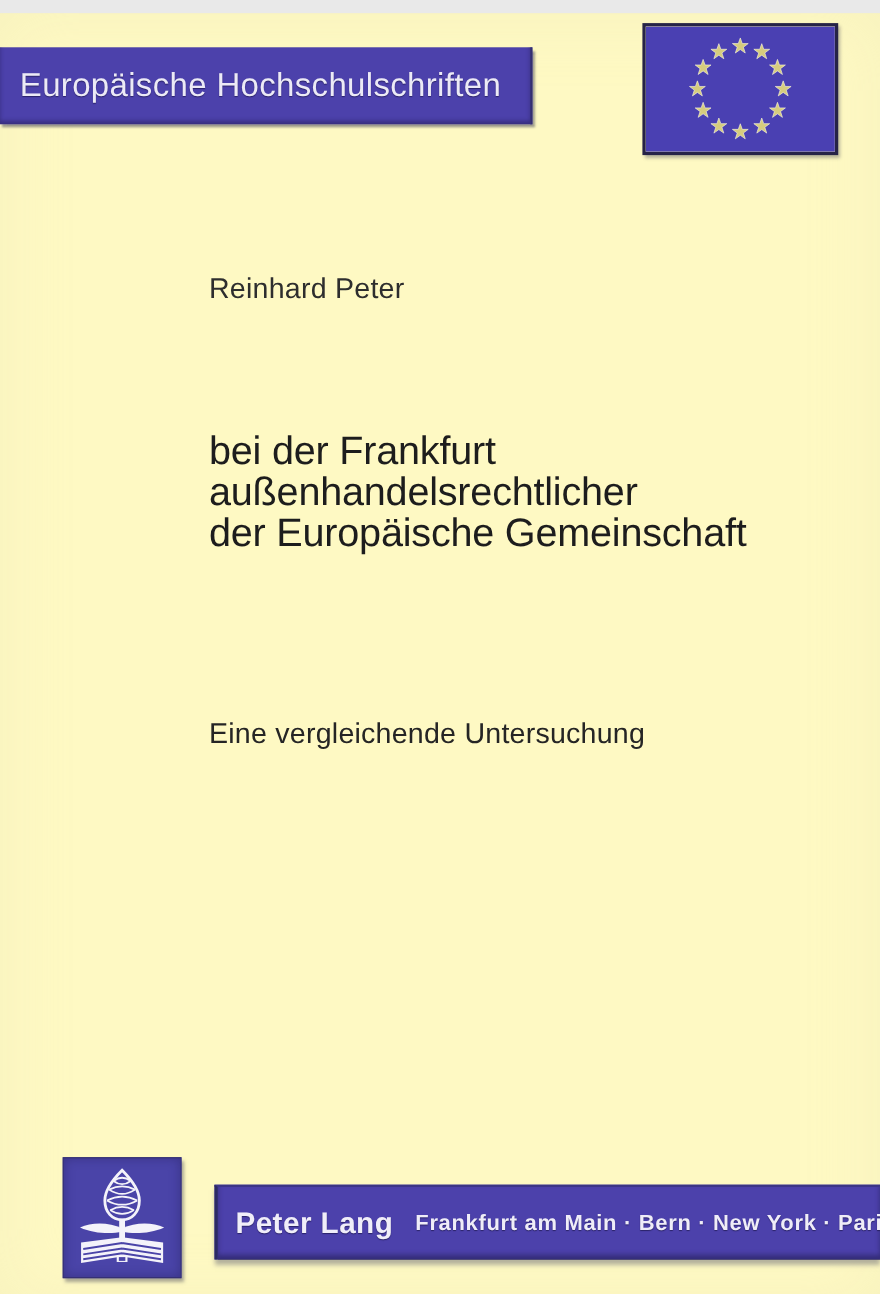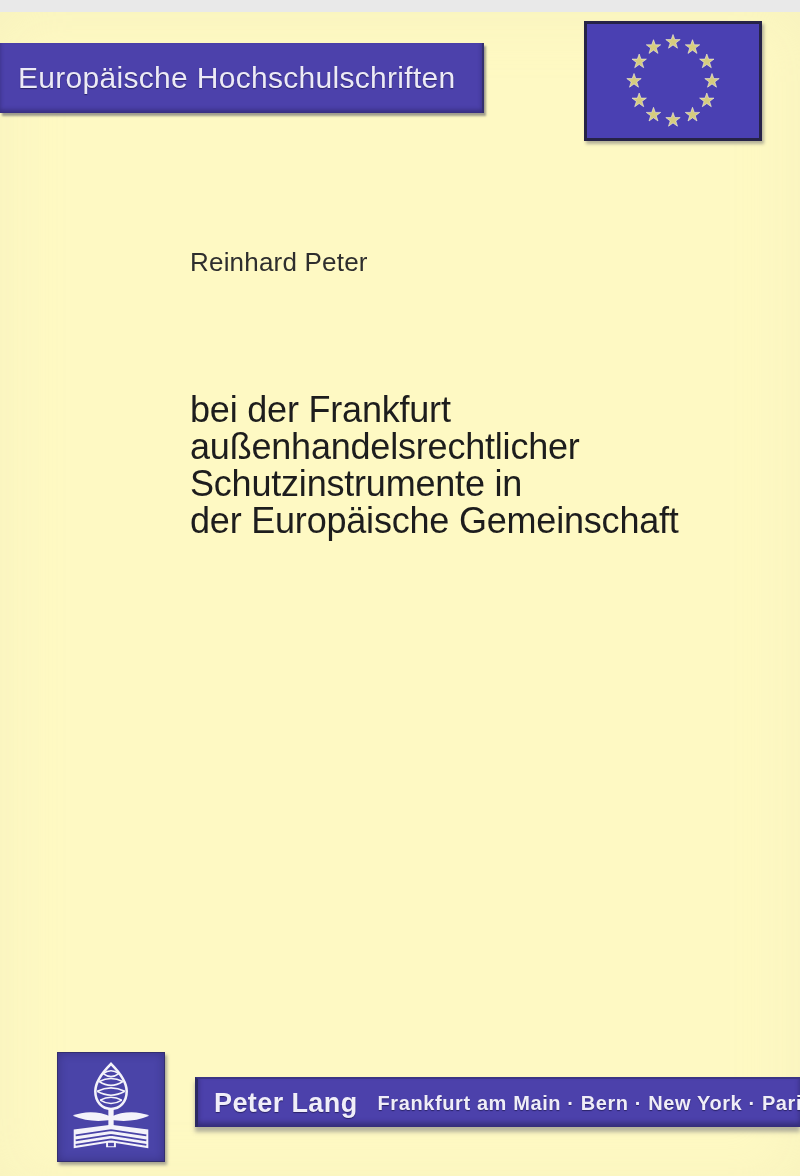--- a/index.html
+++ b/index.html
@@ -67,21 +67,21 @@
     width:108px;height:110px;
     background:#4a44a8;
     border:1px solid #332f6e;
     box-sizing:border-box;
     box-shadow:2px 3px 3px rgba(90,90,100,0.5), inset 0 0 10px rgba(25,20,65,0.35);
   }
   .logo-box svg{display:block;width:100%;height:100%;}
   
   .publisher-banner{
     position:absolute;left:195px;top:1065px;
-    width:605px;height:50px;
+    width:605px;height:68px;
     background:#4c41ab;
     border-left:3px solid #2c2a63;
     border-top:2px solid #3b3585;
     box-sizing:border-box;
     box-shadow:0 5px 4px rgba(110,110,120,0.5), inset 0 -4px 5px rgba(28,24,70,0.5);
     display:flex;align-items:center;
     overflow:hidden;
   }
   .publisher-name{
     color:#f0eef9;
@@ -132,24 +132,24 @@
         <use href="#star" x="66.5" y="23.2"></use>
       </g>
     </svg>
   </div>
 
   <div class="author">Reinhard Peter</div>
 
   <div class="title">
     <div>bei der Frankfurt</div>
     <div>außenhandelsrechtlicher</div>
-    <div>Schutzinstrumente in</div>
     <div>der Europäische Gemeinschaft</div>
   </div>
 
+  <div class="subtitle">Eine vergleichende Untersuchung</div>
 
   <div class="logo-box">
     <svg viewBox="0 0 108 110">
 
       <path d="M54 11 C64 21 70 30 70 39 C70 50 63 57 54 57 C45 57 38 50 38 39 C38 30 44 21 54 11 Z" fill="none" stroke="#f4f3fa" stroke-width="2.6"></path>
       <path d="M46 21 Q54 27 62 21 M42 29 Q54 37 66 29 M40 39 Q54 47 68 39 M43 48 Q54 55 65 48" fill="none" stroke="#f4f3fa" stroke-width="1.6"></path>
       <path d="M46 21 Q54 15 62 21 M42 29 Q54 23 66 29 M40 39 Q54 32 68 39 M43 48 Q54 42 65 48" fill="none" stroke="#f4f3fa" stroke-width="1.6"></path>
 
       <rect x="51.3" y="56" width="5.4" height="34" fill="#f4f3fa"></rect>
 

